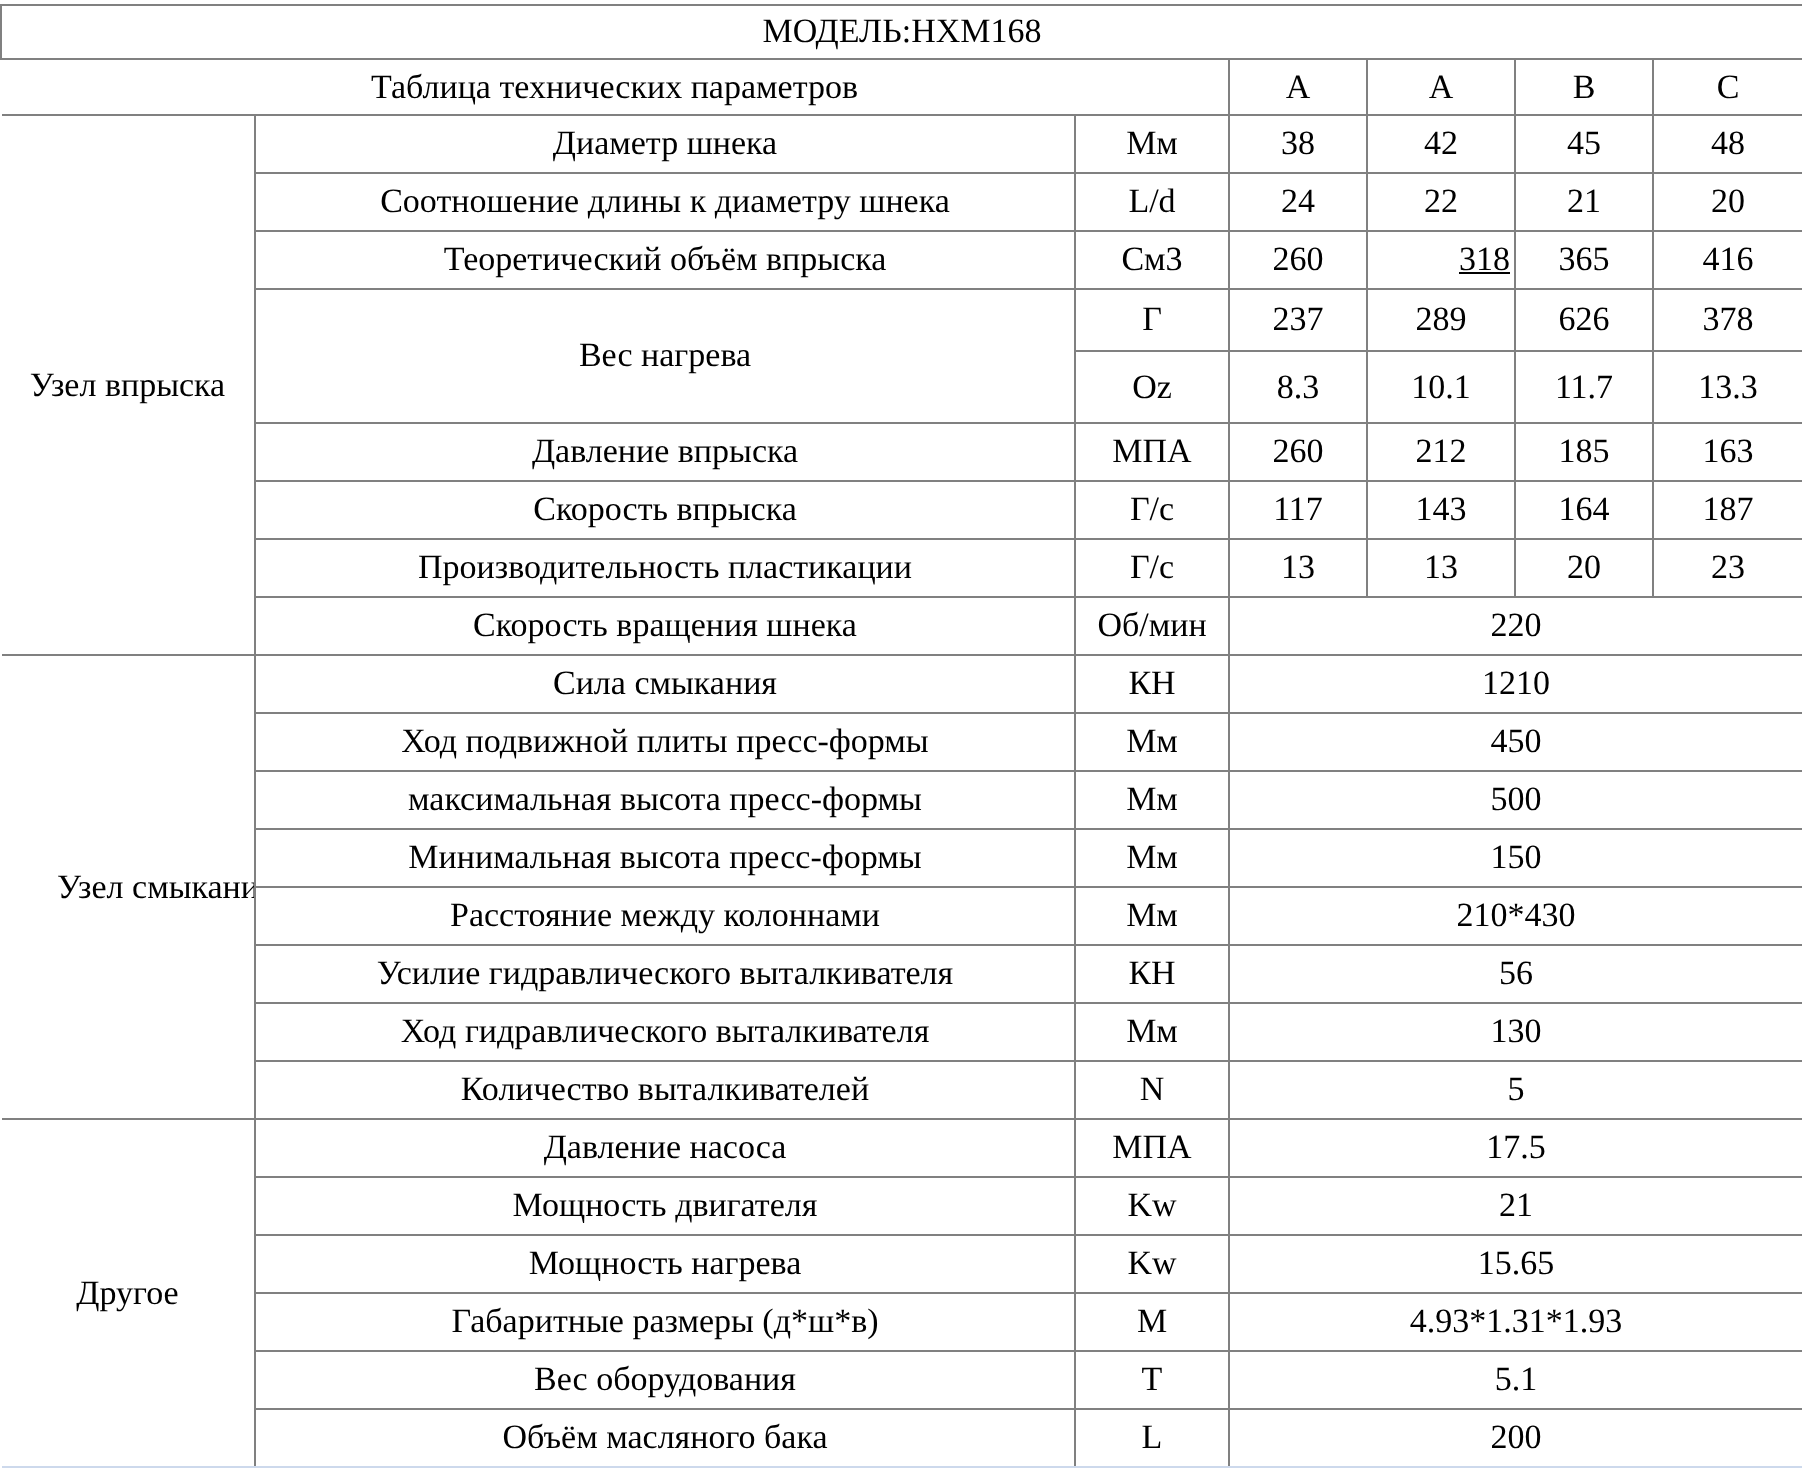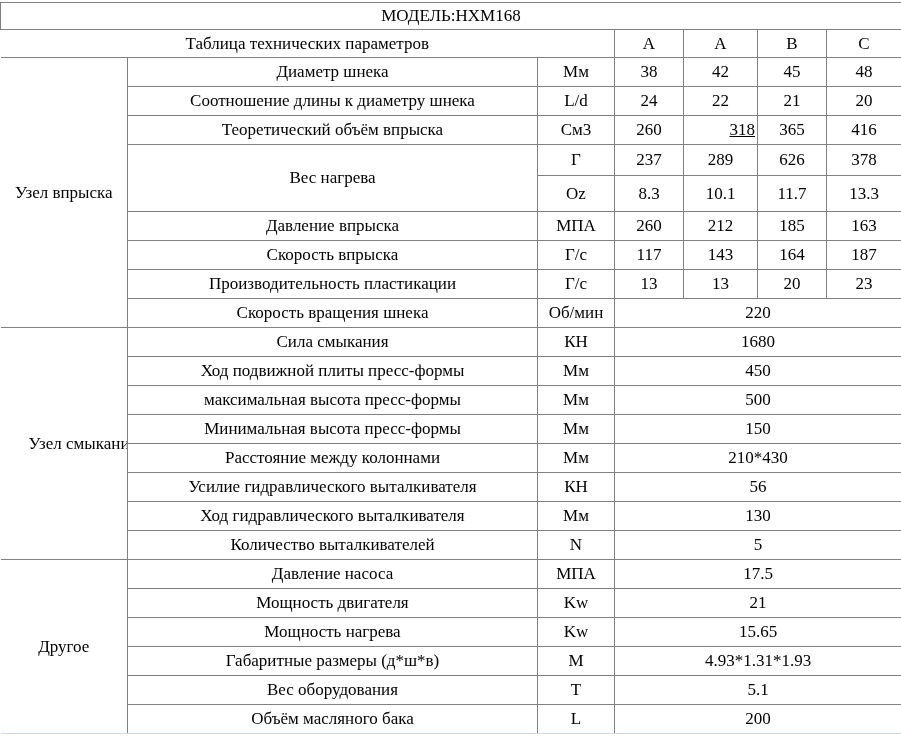--- a/index.html
+++ b/index.html
@@ -135,21 +135,21 @@
       </tr>
       <tr>
         <td class="param-cell">Скорость вращения шнека</td>
         <td class="unit-cell">Об/мин</td>
         <td class="value-cell merged" colspan="4">220</td>
       </tr>
       <tr>
         <td class="section-cell clip-left" rowspan="8">Узел смыкания</td>
         <td class="param-cell">Сила смыкания</td>
         <td class="unit-cell">КН</td>
-        <td class="value-cell merged" colspan="4">1680</td>
+        <td class="value-cell merged" colspan="4">1210</td>
       </tr>
       <tr>
         <td class="param-cell">Ход подвижной плиты пресс-формы</td>
         <td class="unit-cell">Мм</td>
         <td class="value-cell merged" colspan="4">450</td>
       </tr>
       <tr>
         <td class="param-cell">максимальная высота пресс-формы</td>
         <td class="unit-cell">Мм</td>
         <td class="value-cell merged" colspan="4">500</td>

